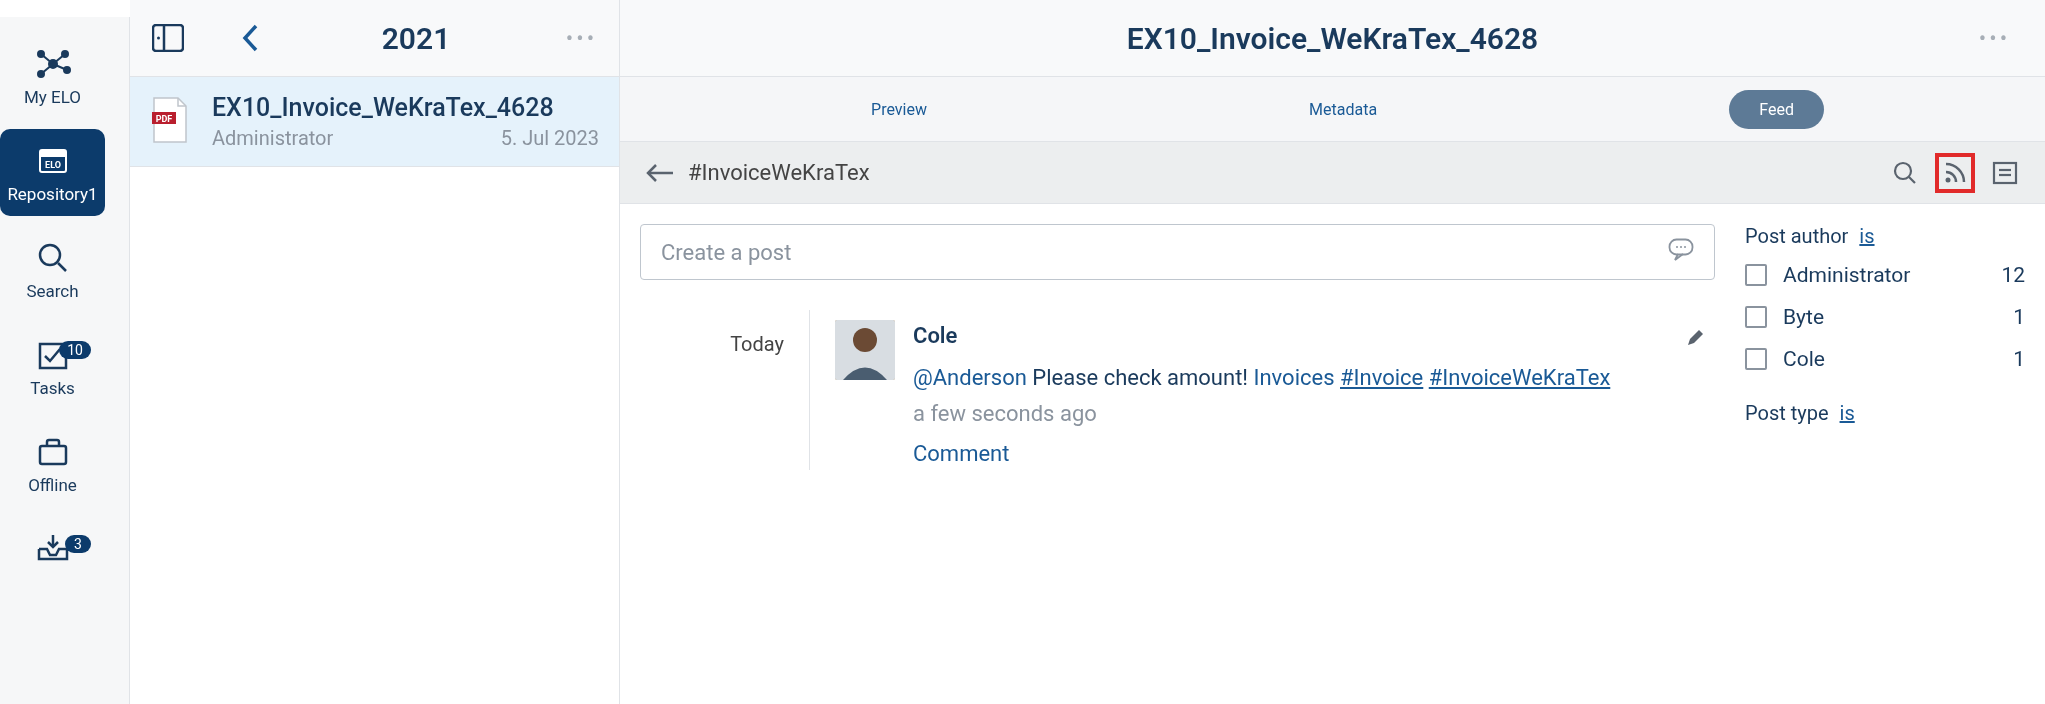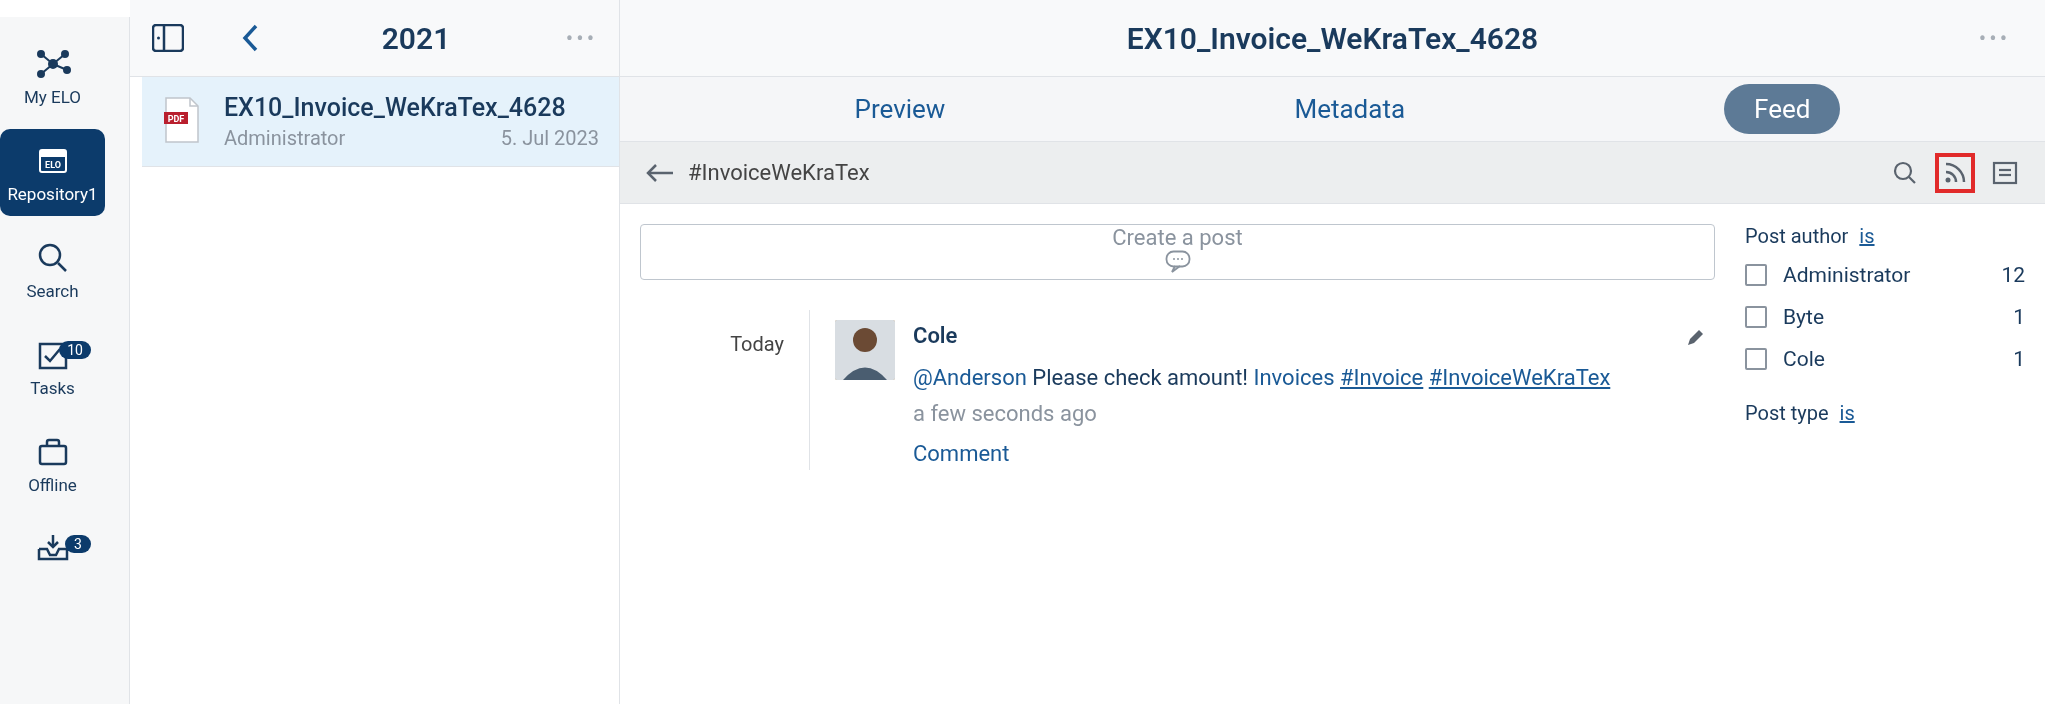--- a/index.html
+++ b/index.html
@@ -70,21 +70,20 @@
     gap:8px;
   }
   .lh-btn { width: 45px; height: 45px; display:flex; align-items:center; justify-content:center; border-radius:6px; cursor:pointer;}
   .lh-title { flex: 1; text-align: center; font-size: 30px; font-weight: 600; color:#1a3a5c;}
   .ellipsis { color:#a7aeb6; font-size:22px; letter-spacing:3px; }
   .list-row {
     display:flex; align-items:flex-start;
     padding: 16px 20px;
     background: #e5f2fb;
     border-bottom: 1px solid #e0e3e7;
-    margin-left: 12px;
   }
   .file-ico { width: 44px; height: 44px; flex-shrink:0; margin-right: 18px; margin-top: 3px;}
   .row-main { flex:1; }
   .row-title { font-size: 25px; font-weight: 500; color:#1a3a5c; }
   .row-meta { display:flex; justify-content:space-between; font-size: 20px; color:#8a939e; margin-top:4px;}
 
   
   .detail-panel { flex:1; display:flex; flex-direction:column; min-width:0;}
   .detail-header {
     height: 77px;
@@ -96,21 +95,21 @@
   .dh-title { font-size: 30px; font-weight:600; color:#1a3a5c;}
   .dh-ellipsis { position:absolute; right: 28px; top: 50%; transform:translateY(-50%); }
 
   .tabs-row {
     height: 65px;
     display:flex; align-items:center; justify-content:space-around;
     border-bottom: 1px solid #e0e3e7;
     background:#f5f6f8;
     padding: 0 60px;
   }
-  .tab { font-size: 26px; color:#1a5a96; cursor:pointer; padding: 10px 30px; border-radius: 30px;}
+  .tab { font-size: 16px; color:#1a5a96; cursor:pointer; padding: 10px 30px; border-radius: 30px;}
   .tab.active { background:#5d7a96; color:#fff; }
 
   .breadcrumb-row {
     height: 62px;
     display:flex; align-items:center;
     background:#eceeef;
     padding: 0 20px;
     border-bottom: 1px solid #e0e3e7;
   }
   .bc-back { width:40px; height:40px; display:flex; align-items:center; justify-content:center; cursor:pointer;}
@@ -125,21 +124,20 @@
     border: 1px solid #bfc6ce;
     border-radius: 4px;
     height: 56px;
     display:flex; align-items:center;
     padding: 0 20px;
     font-size: 22px;
     color:#8a939e;
     margin-bottom: 30px;
     justify-content:space-between;
     cursor:text;
-    flex-direction:column;
   }
 
   .post-block { display:flex; }
   .post-date-col { width: 170px; text-align:right; padding-right: 25px; font-size: 20px; color:#444; padding-top: 22px; border-right: 1px solid #e0e3e7;}
   .post-card { flex:1; display:flex; padding: 10px 0 0 25px; gap:18px; }
   .avatar { width: 60px; height: 60px; background:#c0a080; border-radius:2px; flex-shrink:0; overflow:hidden;}
   .avatar svg { width:100%; height:100%;}
   .post-content { flex:1; font-size: 22px; line-height: 1.45;}
   .post-author { font-weight:600; color:#1a3a5c;}
   .mention { color:#1a5a96; }

